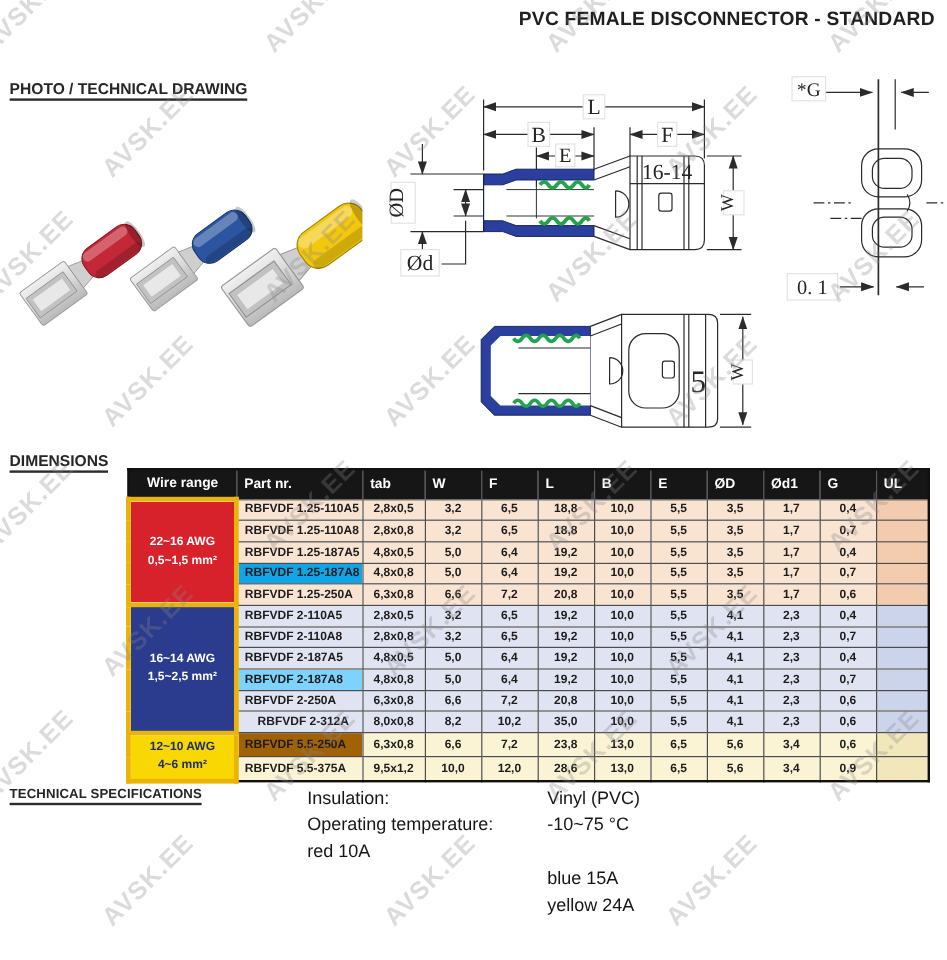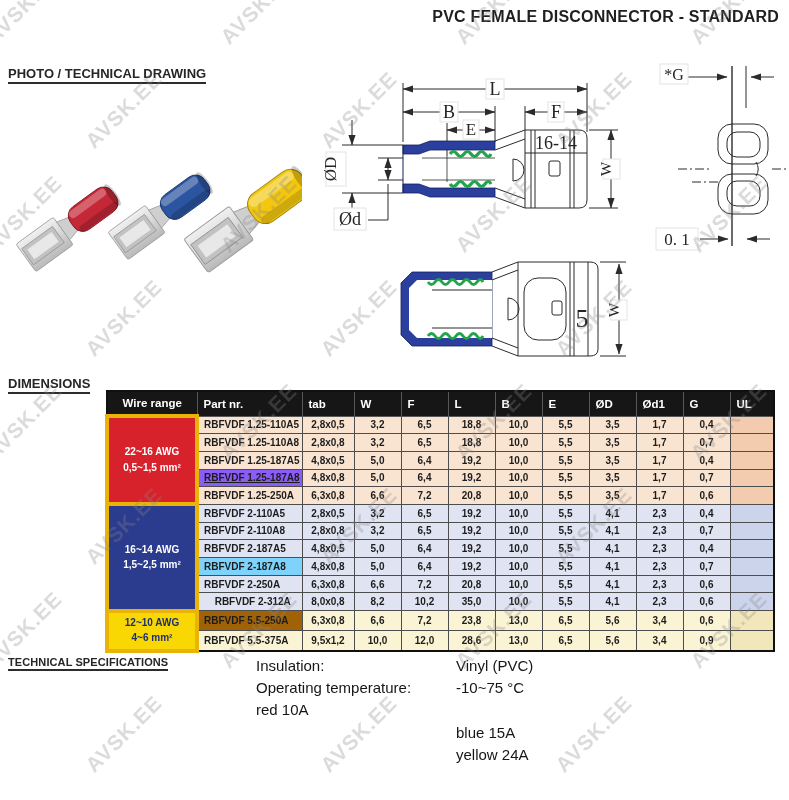--- a/index.html
+++ b/index.html
@@ -307,21 +307,21 @@
           <td class="num-cell" style="background: rgb(249, 227, 209);">6,4</td>
           <td class="num-cell" style="background: rgb(249, 227, 209);">19,2</td>
           <td class="num-cell" style="background: rgb(249, 227, 209);">10,0</td>
           <td class="num-cell" style="background: rgb(249, 227, 209);">5,5</td>
           <td class="num-cell" style="background: rgb(249, 227, 209);">3,5</td>
           <td class="num-cell" style="background: rgb(249, 227, 209);">1,7</td>
           <td class="num-cell" style="background: rgb(249, 227, 209);">0,4</td>
           <td class="num-cell" style="background: rgb(243, 204, 176);"></td>
         </tr>
         <tr>
-          <td class="part-cell" style="background: #8b5cf6; text-decoration: underline;">RBFVDF 1.25-187A8</td>
+          <td class="part-cell" style="background: #0ea5e9;">RBFVDF 1.25-187A8</td>
           <td class="num-cell" style="background: rgb(249, 227, 209);">4,8x0,8</td>
           <td class="num-cell" style="background: rgb(249, 227, 209);">5,0</td>
           <td class="num-cell" style="background: rgb(249, 227, 209);">6,4</td>
           <td class="num-cell" style="background: rgb(249, 227, 209);">19,2</td>
           <td class="num-cell" style="background: rgb(249, 227, 209);">10,0</td>
           <td class="num-cell" style="background: rgb(249, 227, 209);">5,5</td>
           <td class="num-cell" style="background: rgb(249, 227, 209);">3,5</td>
           <td class="num-cell" style="background: rgb(249, 227, 209);">1,7</td>
           <td class="num-cell" style="background: rgb(249, 227, 209);">0,7</td>
           <td class="num-cell" style="background: rgb(243, 204, 176);"></td>

